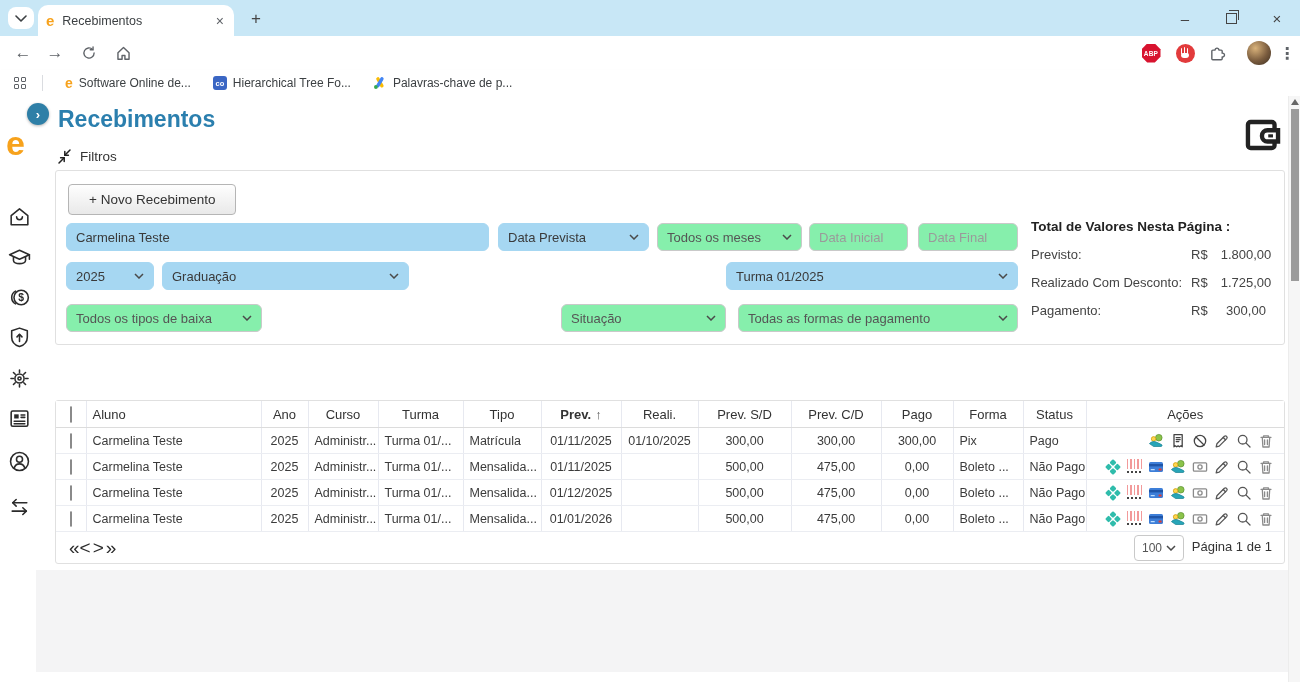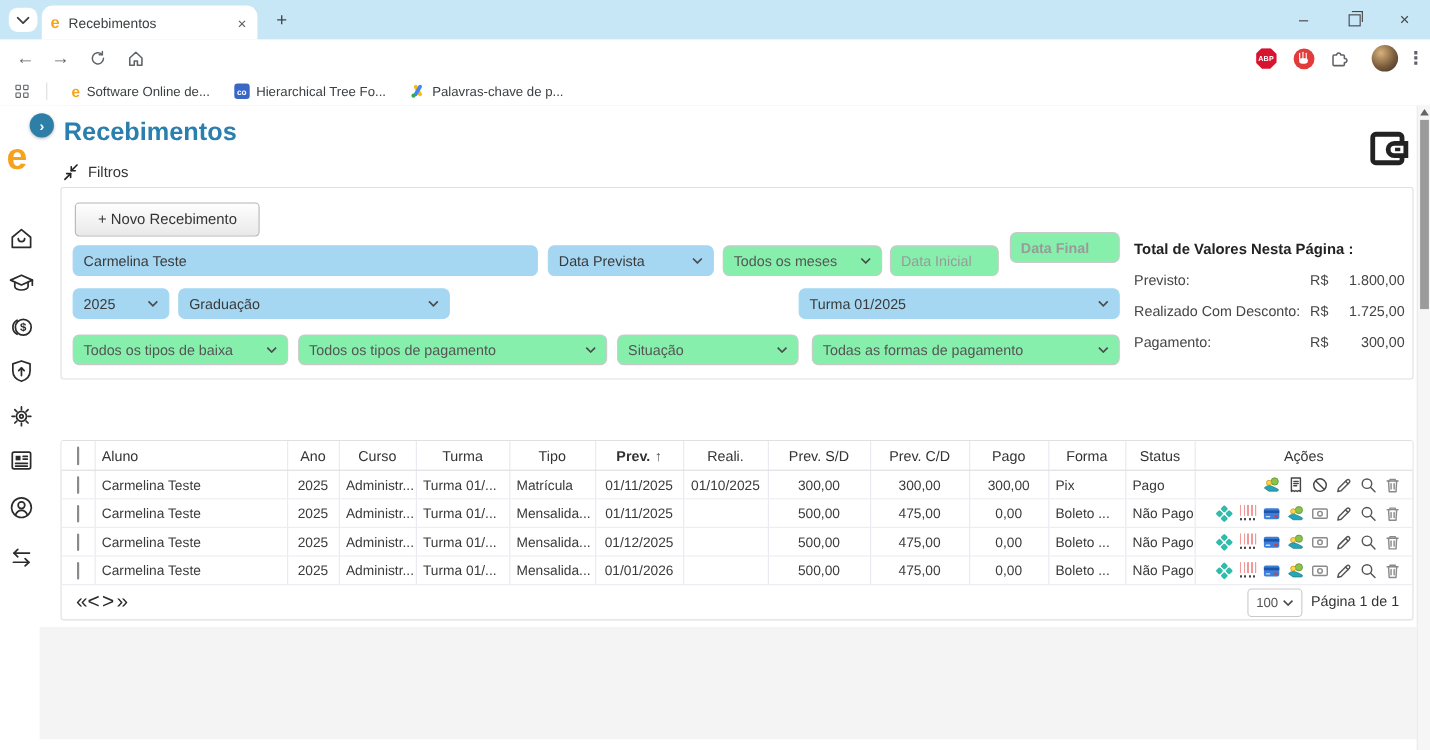--- a/index.html
+++ b/index.html
@@ -49,21 +49,21 @@
   .blue{background:#a6d7f2;border:1px solid #a6d7f2;color:#3a3a3a}
   .white{background:#86efac;border:1px solid #c9c9c9;color:#555}
   input.inp{display:block;padding:0 9px;font-family:inherit;outline:none}
   input.white::placeholder{color:#9a9a9a}
   .chev{width:10px;height:6px;fill:none;stroke:#4a4a4a;stroke-width:1.5;flex:none;margin-left:6px}
   #totals{position:absolute;left:975px;top:48px;width:246px}
   #totals .t-title{font-size:13.5px;font-weight:bold;color:#222;margin-bottom:10px}
   .trow{display:flex;align-items:baseline;font-size:13px;color:#444;margin-top:13px}
   .trow .lab{flex:1}
   .trow .cur{width:24px}
-  .trow .val{width:62px;text-align:right}
+  .trow .val{width:62px;text-align:center}
   
   #tablecard{left:55px;top:304px;width:1230px;height:164px}
   table{border-collapse:collapse;table-layout:fixed;width:1228px;font-size:12.5px;color:#3b3b3b}
   th{font-size:13px;font-weight:normal;color:#333;height:26px;border-bottom:1px solid #dcdcdc;border-right:1px solid #e7e9f0;padding:0 6px;background:#fff}
   td{height:25px;border-bottom:1px solid #ebedf2;border-right:1px solid #e7e9f0;padding:0 6px;white-space:nowrap;overflow:hidden}
   th:last-child,td:last-child{border-right:none}
   .c{text-align:center}.l{text-align:left}
   .cb{width:13px;height:13px;border:1.5px solid #8a8a8a;border-radius:2px;background:#fff;margin:0 auto}
   .sort{font-weight:normal;margin-left:4px;color:#555}
   .acts{display:flex;align-items:center;justify-content:flex-end;gap:6px;padding-right:4px}
@@ -372,21 +372,21 @@
             <path d="M1 1l4 4 4-4"></path>
           </svg>
         </div>
       <div class="sel white" style="left:601px;top:52px;width:145px">
           <span>Todos os meses</span>
           <svg class="chev" viewBox="0 0 10 6">
             <path d="M1 1l4 4 4-4"></path>
           </svg>
         </div>
       <input class="inp white" style="left: 753px; top: 52px; width: 99px;" placeholder="Data Inicial">
-      <input class="inp white" style="left: 862px; top: 40px; width: 100px; font-weight: bold;" placeholder="Data Final">
+      <input class="inp white" style="left: 862px; top: 52px; width: 100px;" placeholder="Data Final">
 
       <div class="sel blue" style="left:10px;top:91px;width:88px">
           <span>2025</span>
           <svg class="chev" viewBox="0 0 10 6">
             <path d="M1 1l4 4 4-4"></path>
           </svg>
         </div>
       <div class="sel blue" style="left:106px;top:91px;width:247px">
           <span>Graduação</span>
           <svg class="chev" viewBox="0 0 10 6">
@@ -395,26 +395,20 @@
         </div>
       <div class="sel blue" style="left:670px;top:91px;width:292px">
           <span>Turma 01/2025</span>
           <svg class="chev" viewBox="0 0 10 6">
             <path d="M1 1l4 4 4-4"></path>
           </svg>
         </div>
 
       <div class="sel white" style="left:10px;top:133px;width:196px">
           <span>Todos os tipos de baixa</span>
-          <svg class="chev" viewBox="0 0 10 6">
-            <path d="M1 1l4 4 4-4"></path>
-          </svg>
-        </div>
-      <div class="sel white" style="left:215px;top:133px;width:281px">
-          <span>Todos os tipos de pagamento</span>
           <svg class="chev" viewBox="0 0 10 6">
             <path d="M1 1l4 4 4-4"></path>
           </svg>
         </div>
       <div class="sel white" style="left:505px;top:133px;width:165px">
           <span>Situação</span>
           <svg class="chev" viewBox="0 0 10 6">
             <path d="M1 1l4 4 4-4"></path>
           </svg>
         </div>

